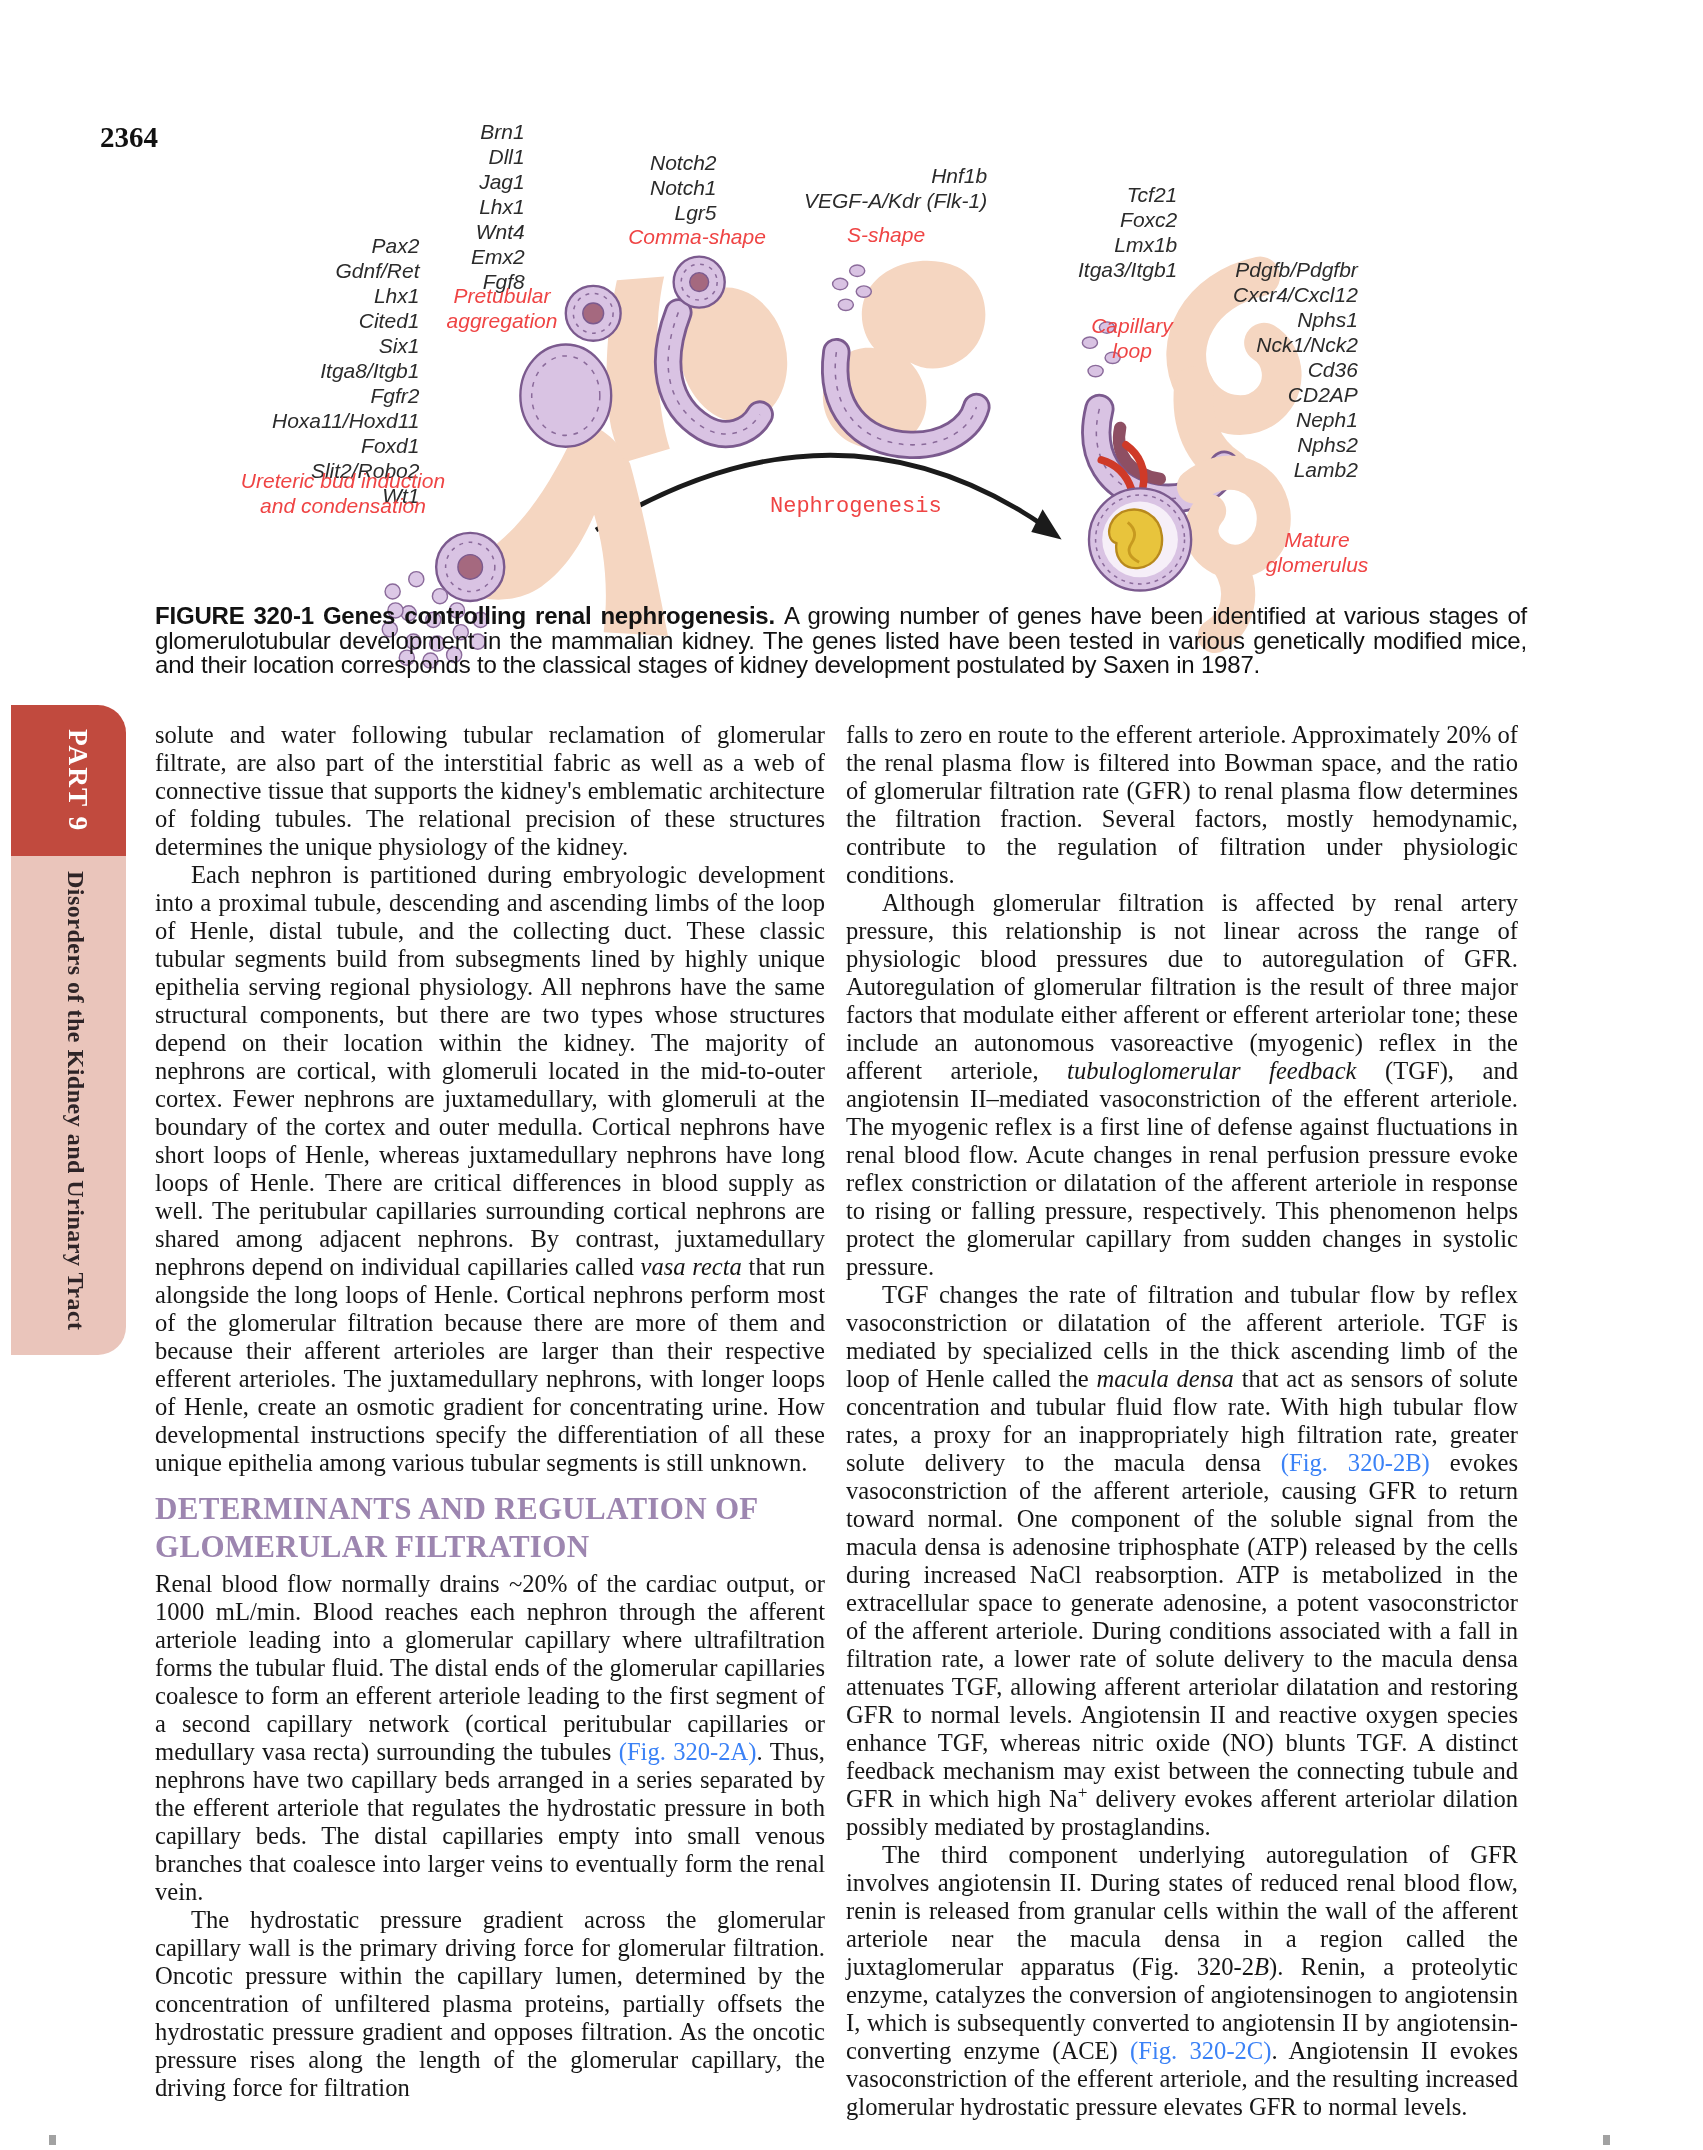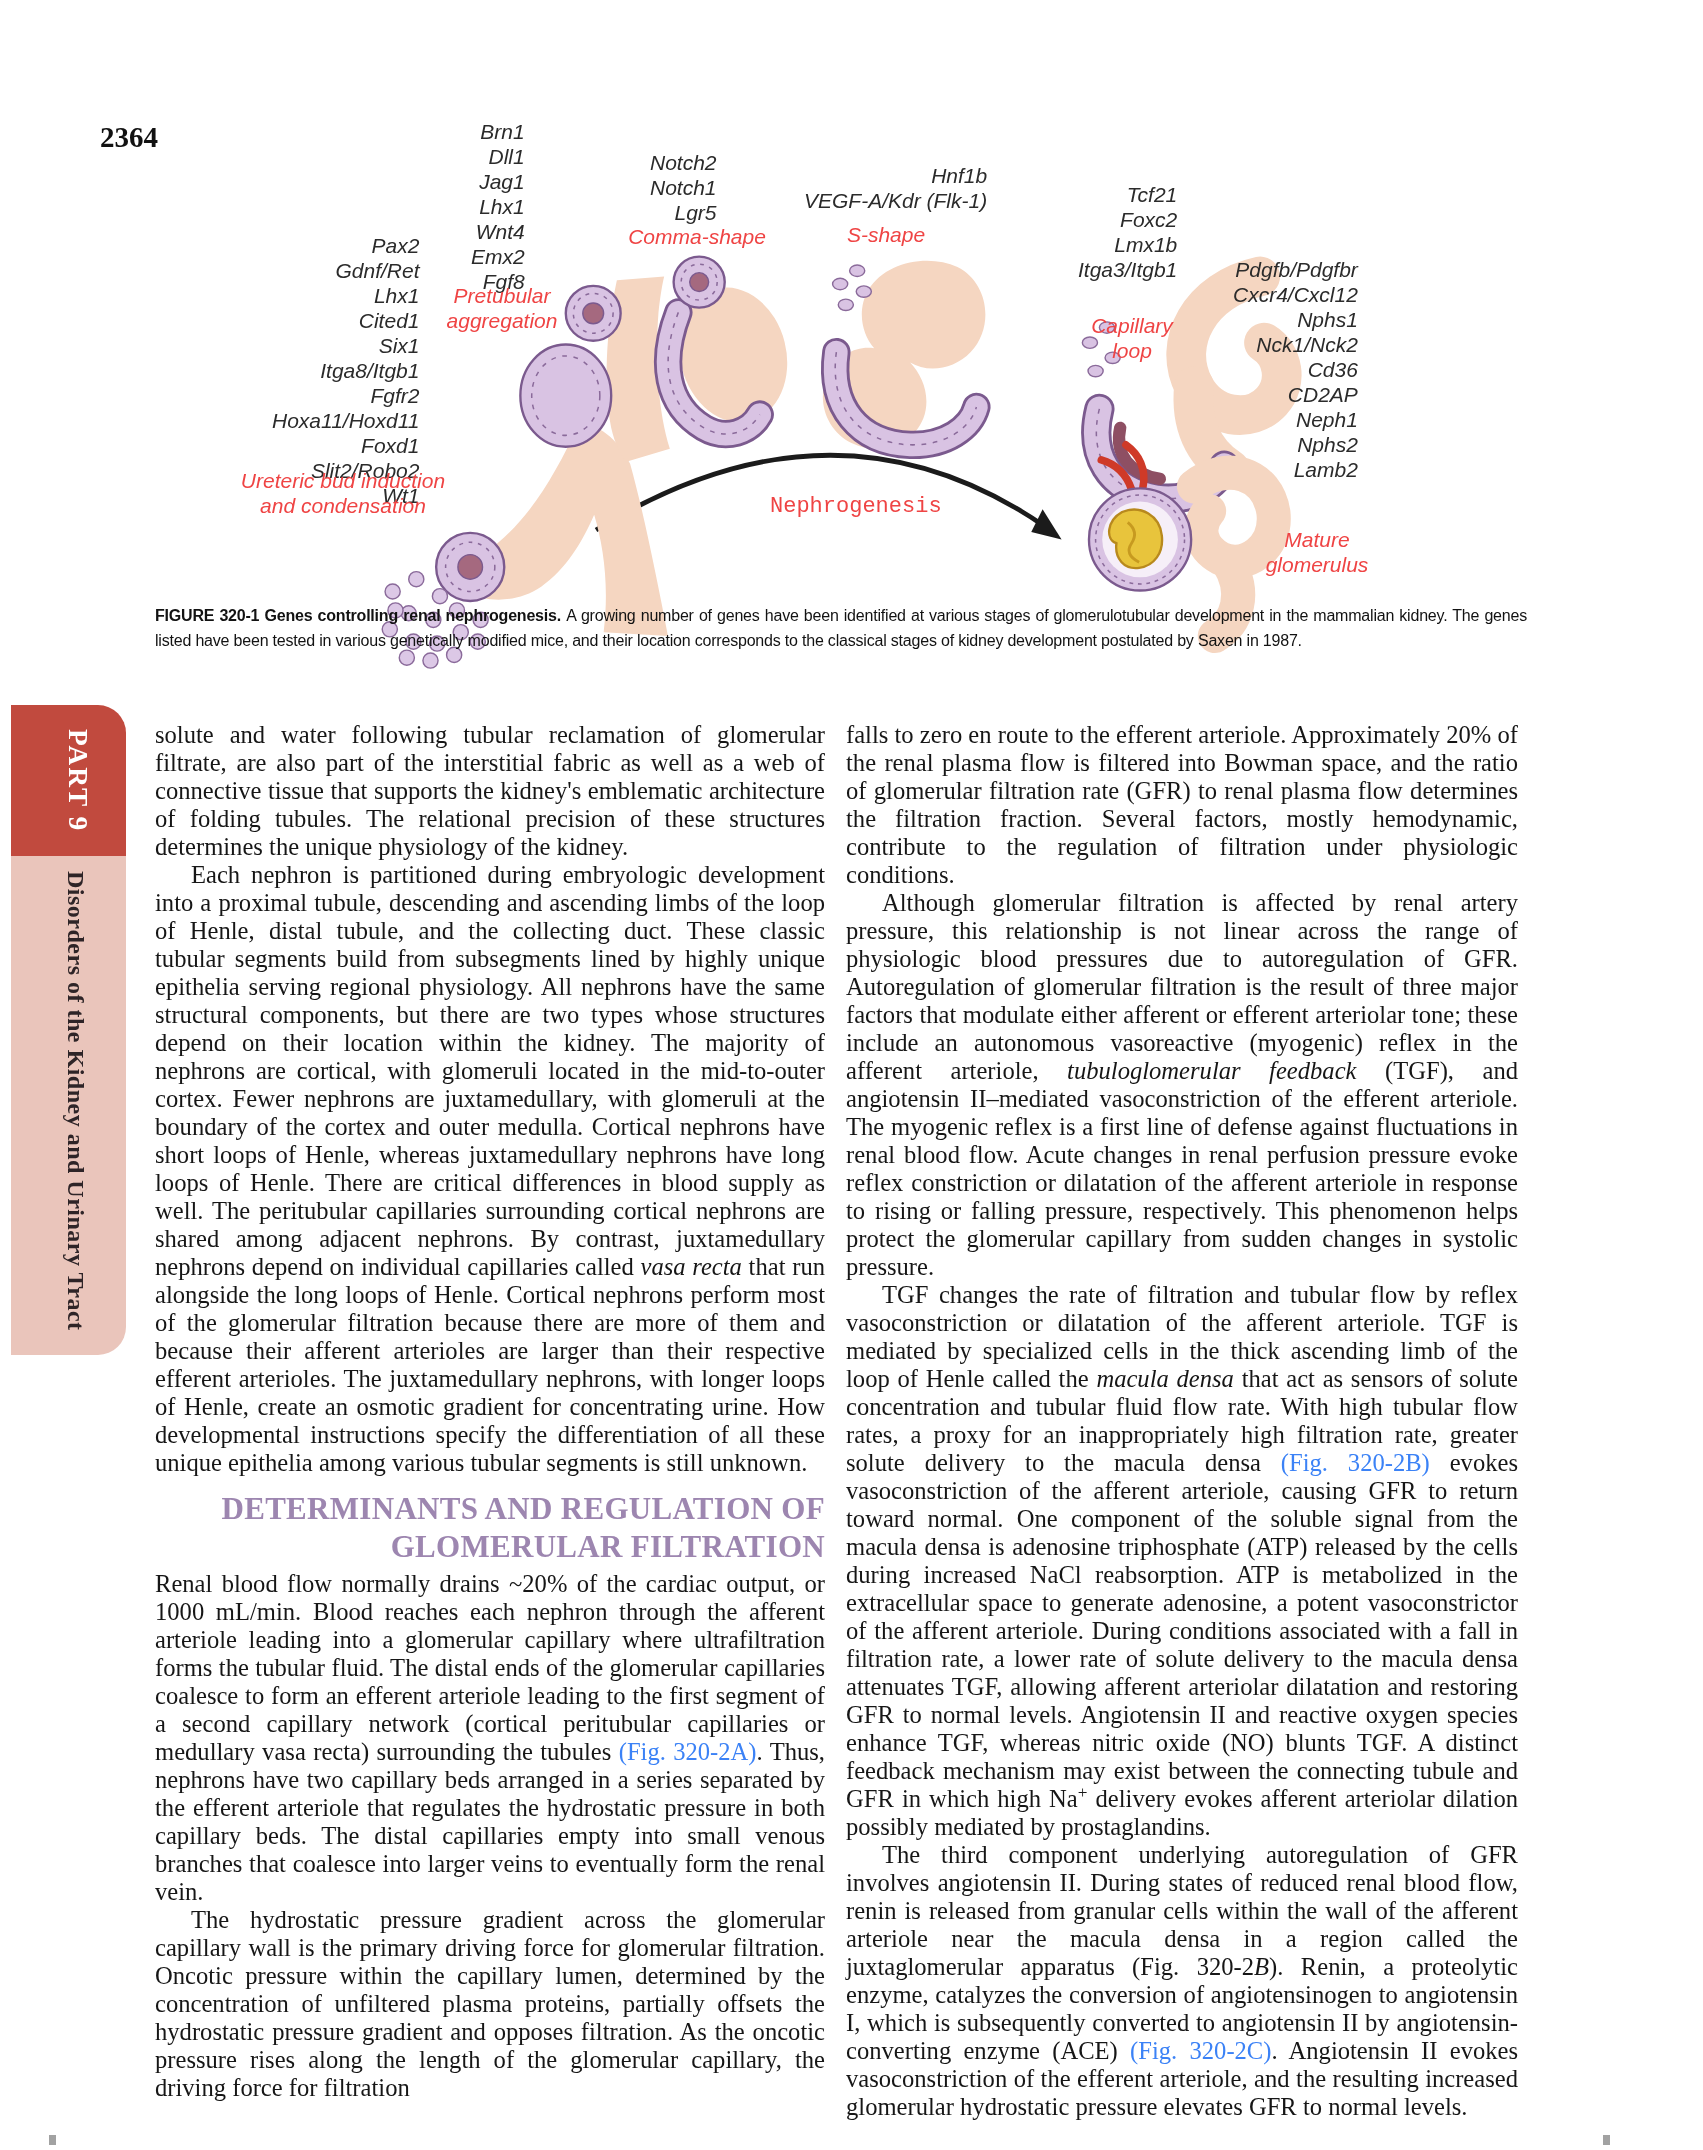--- a/index.html
+++ b/index.html
@@ -14,21 +14,21 @@
          font-size:21px;line-height:25px;color:#2b2b2b;white-space:nowrap;text-align:right;}
   .gene{white-space:nowrap;}
   .stage-label{position:absolute;transform:translateX(-50%);text-align:center;
          font-family:"Liberation Sans",sans-serif;font-style:italic;font-size:21px;
          line-height:24.6px;color:#ef4444;}
   .neph-label{position:absolute;font-family:Liberation Mono, monospace;font-size:22px;
          color:#ef4444;white-space:nowrap;}
 
   
   .caption{position:absolute;left:155px;top:604px;width:1372px;
-         font-family:"Liberation Sans",sans-serif;font-size:16px;line-height:24.6px;
+         font-family:"Liberation Sans",sans-serif;font-size:24px;line-height:24.6px;
          letter-spacing:-0.2px;color:#121212;text-align:justify;}
   .caption p{margin:0;}
 
   
   .tab-red{position:absolute;left:11.4px;top:705px;width:115px;height:151px;background:#c14a3e;
          border-radius:0 28px 0 0;display:flex;align-items:center;justify-content:center;}
   .tab-pink{position:absolute;left:11.4px;top:856px;width:115px;height:499px;background:#eac5bb;
          border-radius:0 0 28px 0;display:flex;align-items:flex-start;justify-content:center;
          padding-top:15px;box-sizing:border-box;}
   .vtext{writing-mode:vertical-rl;text-orientation:mixed;white-space:nowrap;
@@ -40,21 +40,21 @@
   .col{position:absolute;top:721px;text-align:justify;font-size:24.6px;line-height:28px;color:#161616;}
   .col-left{left:155px;width:670px;}
   .col-right{left:846px;width:672px;}
   p.para{margin:0;}
   p.para.ind{text-indent:36px;}
   .it{font-style:italic;}
   .bd{font-weight:bold;}
   .fig{color:#3b82f6;font-weight:normal;}
   .sup{vertical-align:super;font-size:70%;line-height:0;}
   h2.section{margin:13.2px 0 3.8px 0;font-size:31px;line-height:38px;font-weight:bold;
-         color:#9d86b0;letter-spacing:0.3px;text-align:right;font-family:"Liberation Serif",serif;}
+         color:#9d86b0;letter-spacing:0.3px;text-align:left;font-family:"Liberation Serif",serif;}
 
   .edge-mark{position:absolute;width:6.6px;height:9.5px;background:#555;opacity:0.55;}
 </style>
 </head>
 <body>
 
 <div class="page">
 
   <div class="pagenum">2364</div>
 

